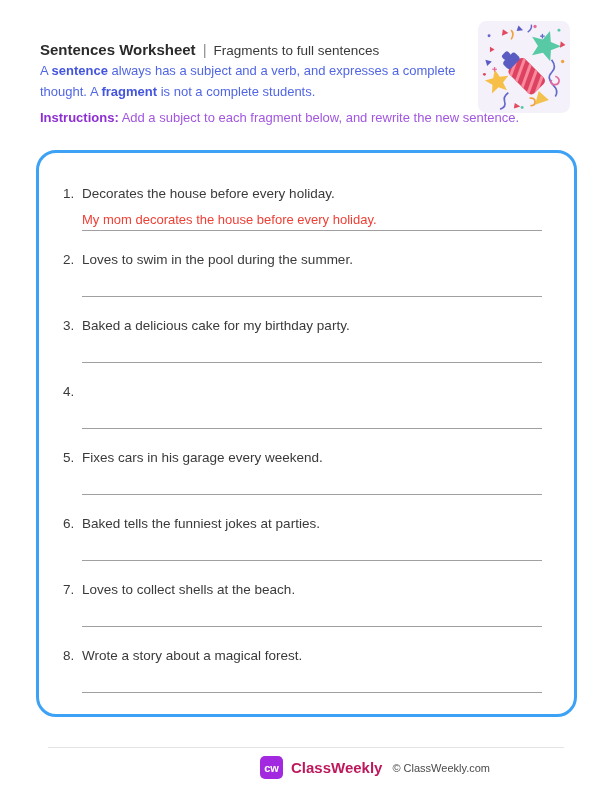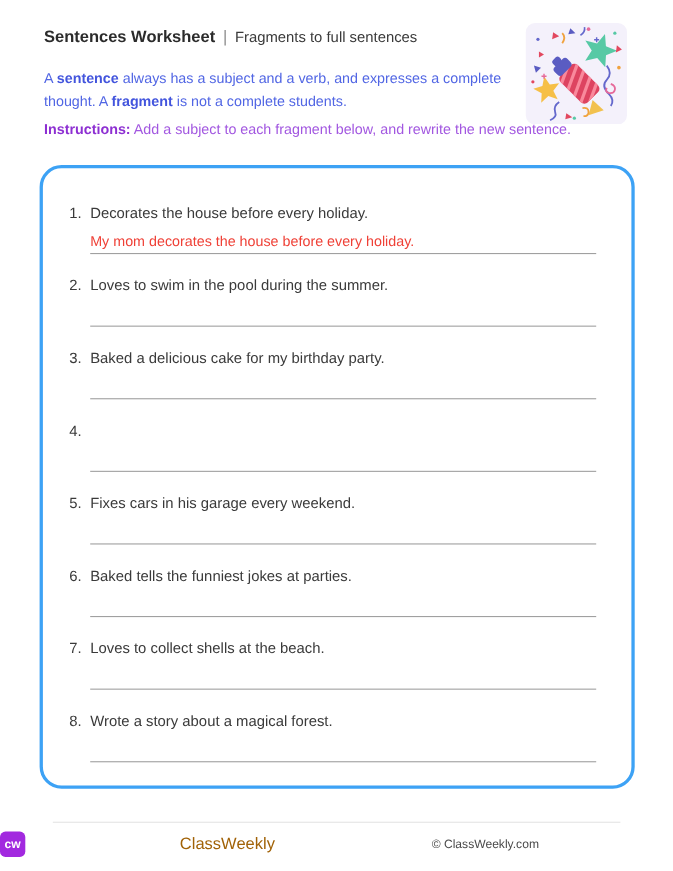--- a/index.html
+++ b/index.html
@@ -10,21 +10,21 @@
     width: 612px;
     height: 792px;
     background: #ffffff;
     overflow: hidden;
   }
 
   
   .title-row {
     position: absolute;
     left: 40px;
-    top: 25px;
+    top: 41px;
     font-size: 15px;
     color: #2d2d2d;
     white-space: nowrap;
   }
   .title-main { font-weight: bold; color: #2b2b2b; }
   .title-sep { color: #8f8f8f; margin: 0 7px; font-weight: 400; }
   .title-sub { font-size: 13.5px; color: #3a3a3a; }
 
   .description {
     position: absolute;
@@ -102,39 +102,39 @@
     right: 48px;
     top: 747px;
     border-top: 1px solid #e4e4e4;
   }
   .footer {
     position: absolute;
     left: 0;
     top: 756px;
     width: 490px;
     display: flex;
-    justify-content: space-between;
+    justify-content: flex-end;
     align-items: center;
   }
   .logo-badge {
     width: 23px;
     height: 23px;
     border-radius: 5px;
     background: #a229df;
     color: #ffffff;
     font-size: 11px;
     font-weight: bold;
     display: flex;
     align-items: center;
     justify-content: center;
   }
   .brand {
     font-size: 15px;
-    font-weight: normal;
-    color: #a16207;
+    font-weight: bold;
+    color: #be185d;
     margin-left: 8px;
   }
   .tagline {
     font-size: 11px;
     color: #4a4a4a;
     margin-left: 24px;
   }
   .copyright {
     font-size: 11px;
     color: #4a4a4a;

